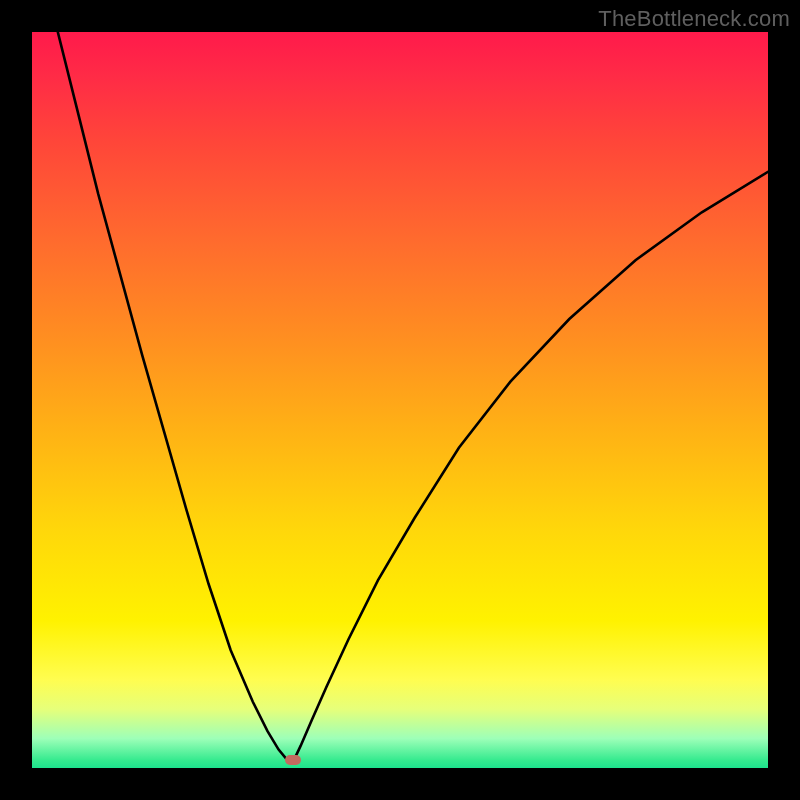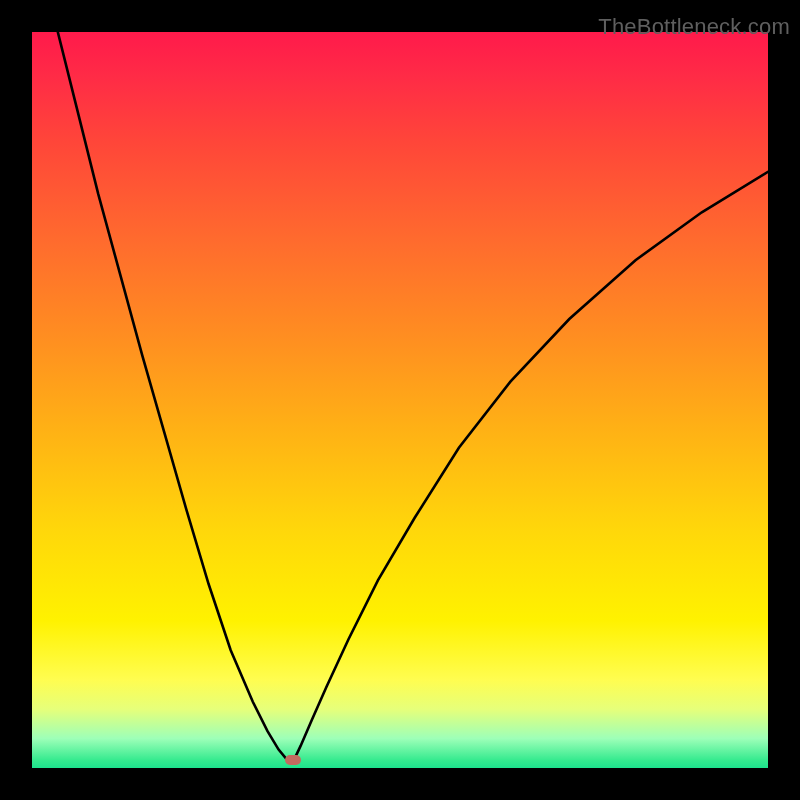--- a/index.html
+++ b/index.html
@@ -59,21 +59,20 @@
     transform: translate(-50%, -50%);
   }
   .watermark {
     position: absolute;
     top: 6px;
     right: 10px;
     color: #5f5f5f;
     font-size: 22px;
     font-weight: 400;
     letter-spacing: 0.2px;
-    margin-top: 8px;
   }
 </style>
 </head>
 <body>
 
 <div class="frame">
 
   <div class="plot">
     <div class="gradient"></div>
 

